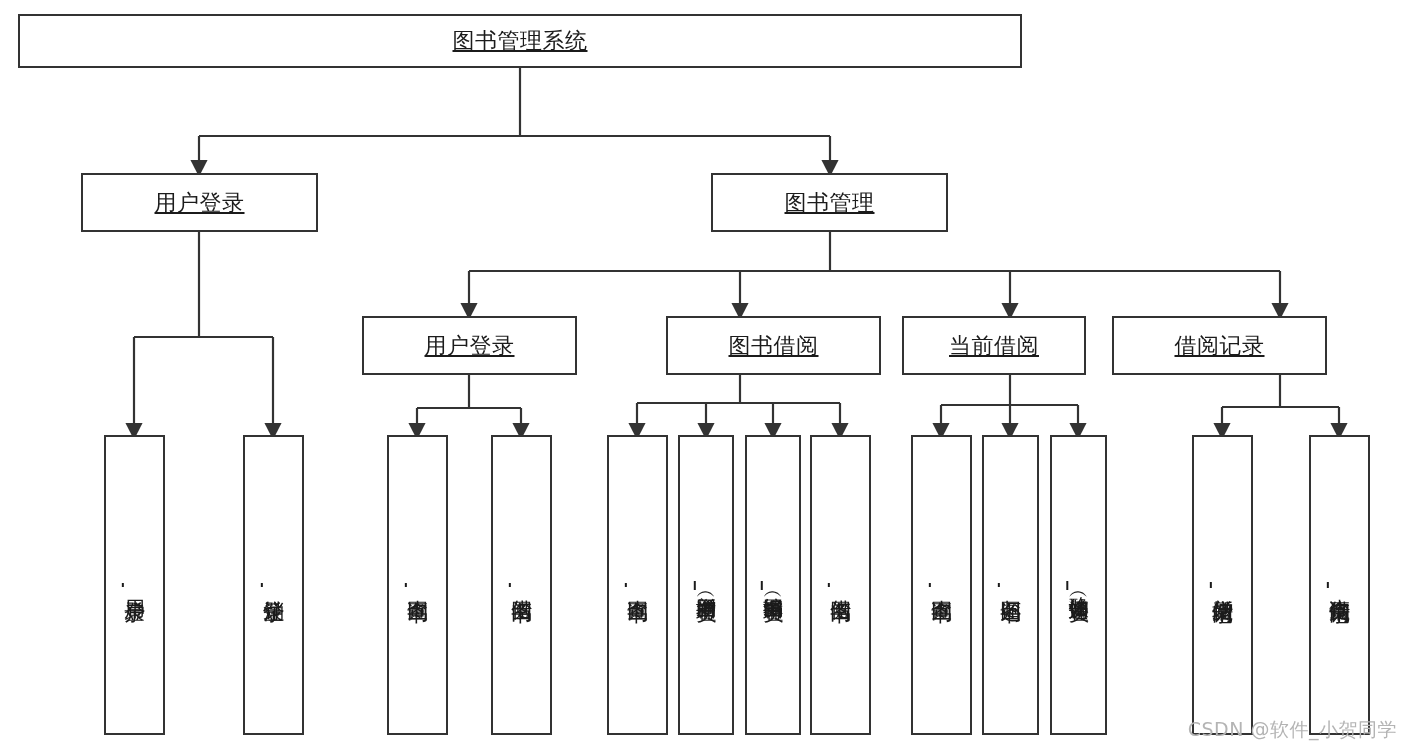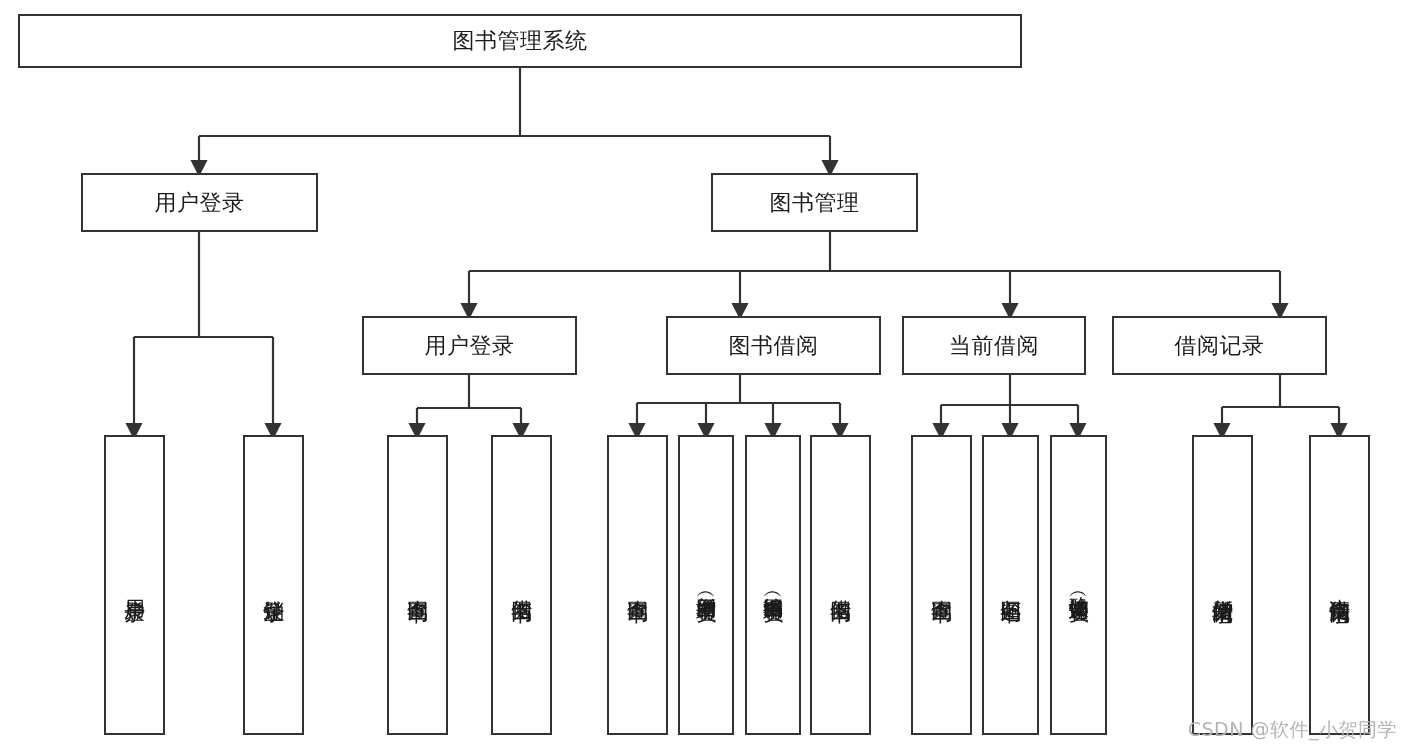--- a/index.html
+++ b/index.html
@@ -28,20 +28,21 @@
   }
   .node {
     position: absolute;
     box-sizing: border-box;
     background: #ffffff;
     border: 2.2px solid #333333;
     display: flex;
     align-items: center;
     justify-content: center;
     color: #1b1b1b;
+    text-decoration: underline;
   }
   .node.horizontal {
     font-size: 22px;
     letter-spacing: 0.5px;
   }
   .node.vertical {
     writing-mode: vertical-rl;
     text-orientation: upright;
     font-size: 21px;
     line-height: 1.08;
@@ -125,21 +126,21 @@
   </svg>
 
   <div class="node horizontal" style="left:18px; top:14px; width:1004px; height:54px;">
     <span class="node-label">图书管理系统</span>
   </div>
 
   <div class="node horizontal" style="left:81px; top:173px; width:237px; height:59px;">
     <span class="node-label">用户登录</span>
   </div>
 
-  <div class="node horizontal" style="left:711px; top:173px; width:207px; height:59px;">
+  <div class="node horizontal" style="left:711px; top:173px; width:237px; height:59px;">
     <span class="node-label">图书管理</span>
   </div>
 
   <div class="node horizontal" style="left:362px; top:316px; width:215px; height:59px;">
     <span class="node-label">用户登录</span>
   </div>
 
   <div class="node horizontal" style="left:632px; top:316px; width:215px; height:59px;margin-left:34px;">
     <span class="node-label">图书借阅</span>
   </div>

